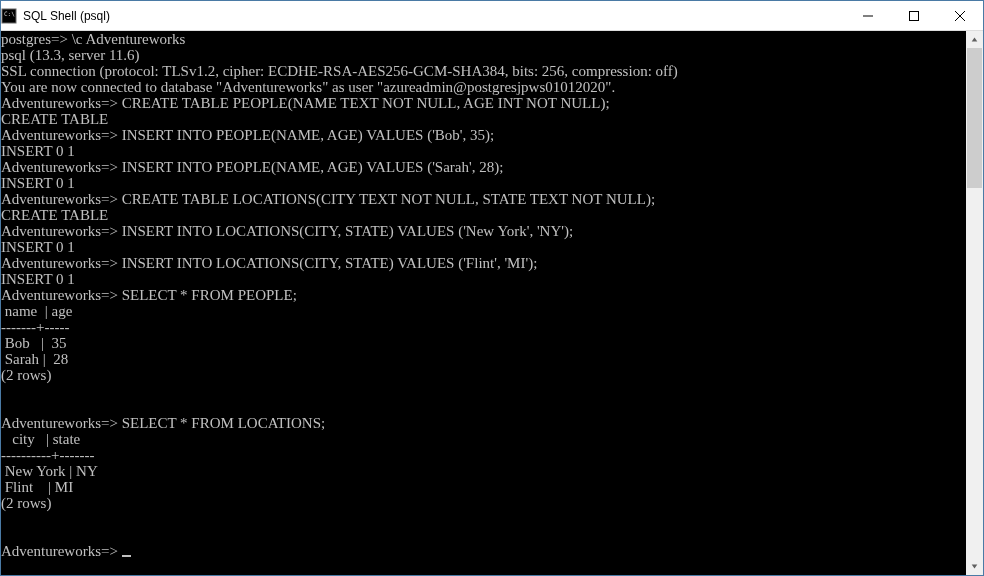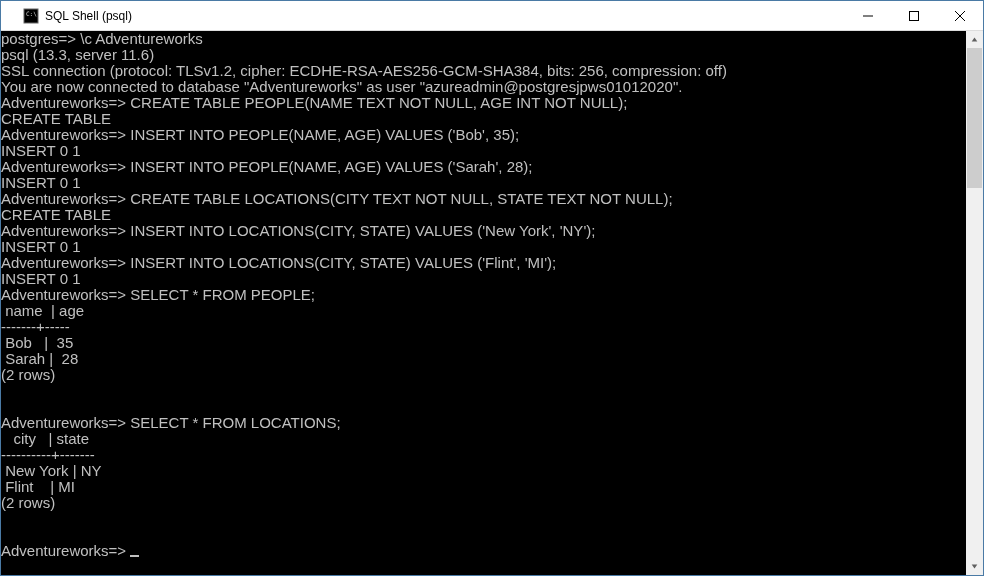--- a/index.html
+++ b/index.html
@@ -11,21 +11,21 @@
       overflow: hidden;
       display: flex;
       flex-direction: column;
       border: 1px solid #4a7aa5;
     }
     .titlebar {
       height: 30px;
       background: #fff;
       display: flex;
       align-items: center;
-      padding-left: 22px;
+      padding-left: 0;
       border-bottom: 1px solid #ddd;
       flex-shrink: 0;
     }
     .titlebar-icon {
       width: 16px;
       height: 16px;
       margin-right: 6px;
       display: flex;
       align-items: center;
       justify-content: center;
@@ -49,21 +49,21 @@
     .client-area {
       flex: 1;
       display: flex;
       background: #000;
       min-height: 0;
     }
     .terminal {
       flex: 1;
       background: #000;
       color: #c0c0c0;
-      font-family: Liberation Sans, sans-serif;
+      font-family: Liberation Serif, serif;
       font-size: 15px;
       line-height: 16px;
       white-space: pre;
       padding: 0;
       overflow: hidden;
     }
     .scrollbar-v {
       width: 17px;
       background: #f0f0f0;
       position: relative;

